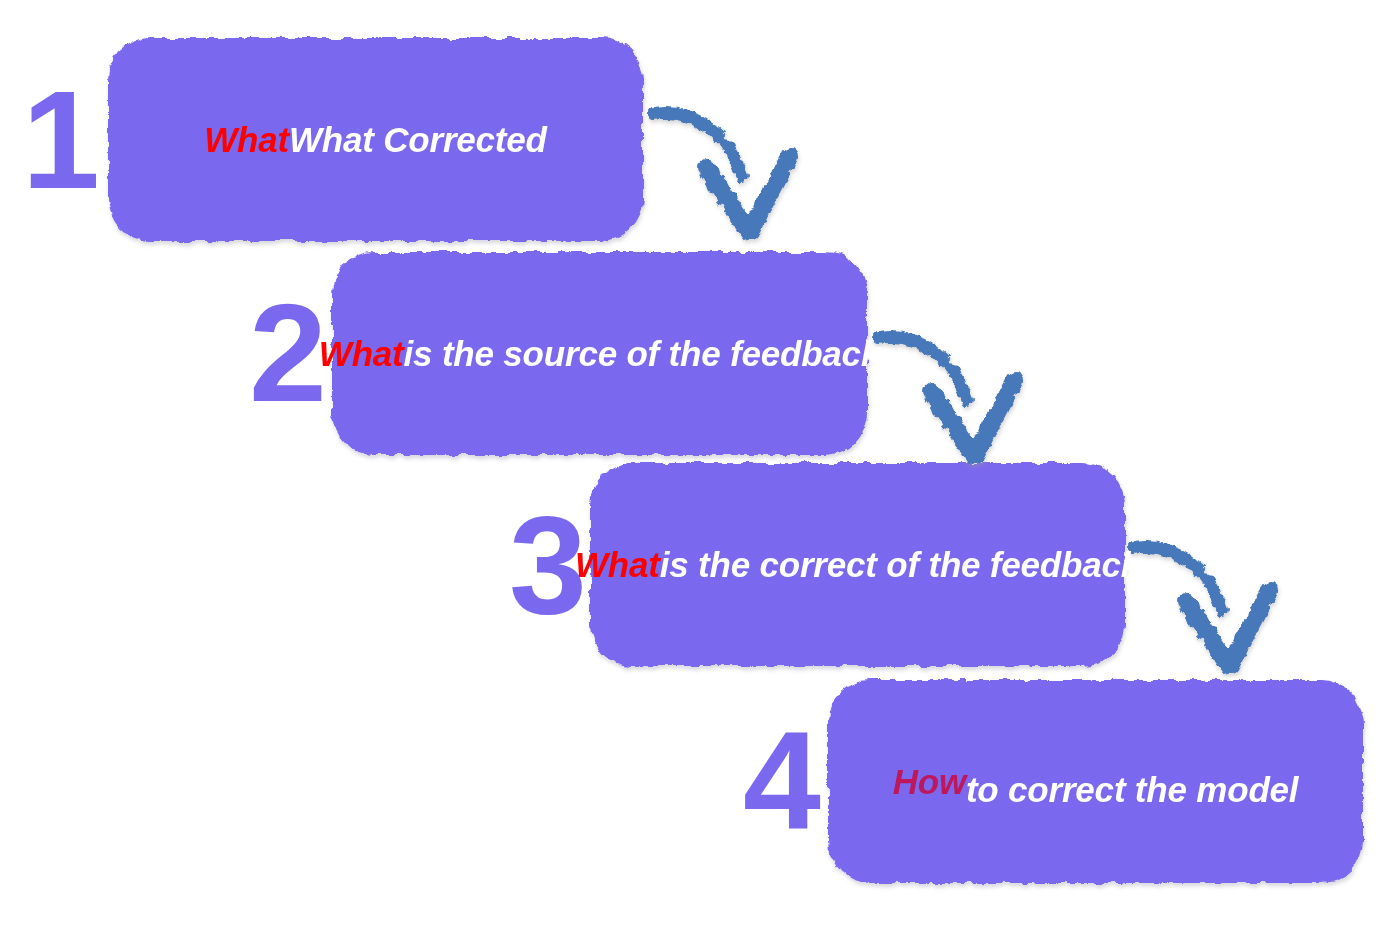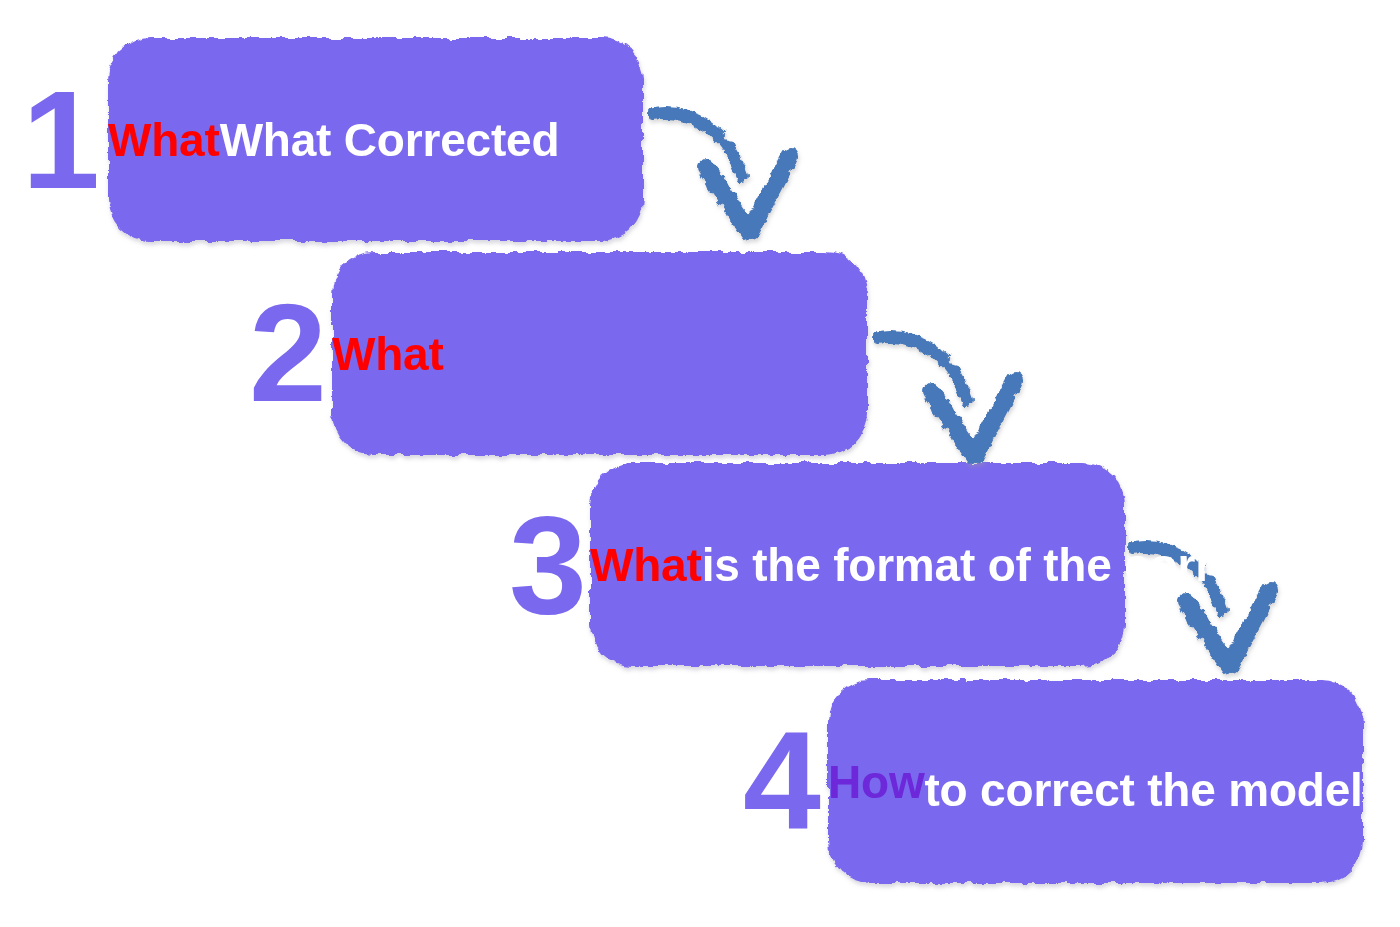--- a/index.html
+++ b/index.html
@@ -11,27 +11,28 @@
     font-family: "Liberation Sans", sans-serif;
   }
   .shapes-layer {
     position: absolute;
     left: 0; top: 0;
   }
   .step-label {
     position: absolute;
     display: flex;
     align-items: center;
-    justify-content: flex-start;
+    justify-content: center;
     text-align: center;
-    font-size: 46px;
+    font-size: 35px;
     font-weight: 700;
     letter-spacing: -0.2px;
     white-space: nowrap;
     pointer-events: none;
+    font-style: italic;
   }
   .step-label .kw { padding-right: 0; }
   .label-1 { left: 108px; top: 38px;  width: 535px; height: 203px; }
   .label-2 { left: 332px; top: 252px; width: 535px; height: 203px; }
   .label-3 { left: 590px; top: 463px; width: 535px; height: 203px; }
   .label-4 { left: 828px; top: 680px; width: 535px; height: 203px; }
   .step-number {
     position: absolute;
     font-size: 140px;
     font-weight: 700;
@@ -83,23 +84,24 @@
   <div class="step-number num-2" style="color: rgb(122, 104, 238);">2</div>
   <div class="step-number num-3" style="color: rgb(122, 104, 238);">3</div>
   <div class="step-number num-4" style="color: rgb(122, 104, 238);">4</div>
 
   <div class="step-label label-1">
     <span class="kw" style="color: rgb(255, 0, 0);">What</span>
       <span style="color: rgb(255, 255, 255);"> What Corrected</span>
   </div>
   <div class="step-label label-2">
     <span class="kw" style="color: rgb(255, 0, 0);">What</span>
+      <span style="color: rgb(255, 255, 255);"> is the source of the feedback</span>
   </div>
   <div class="step-label label-3">
     <span class="kw" style="color: rgb(255, 0, 0);">What</span>
-      <span style="color: rgb(255, 255, 255);"> is the format of the correct</span>
+      <span style="color: rgb(255, 255, 255);"> is the correct of the feedback</span>
   </div>
   <div class="step-label label-4">
-    <span class="kw" style="color: #6d28d9;">How</span>
+    <span class="kw" style="color: #be185d;">How</span>
       <span style="color: rgb(255, 255, 255); margin-top: 16px;"> to correct the model</span>
   </div>
 
 </div>
 
 </body></html>

